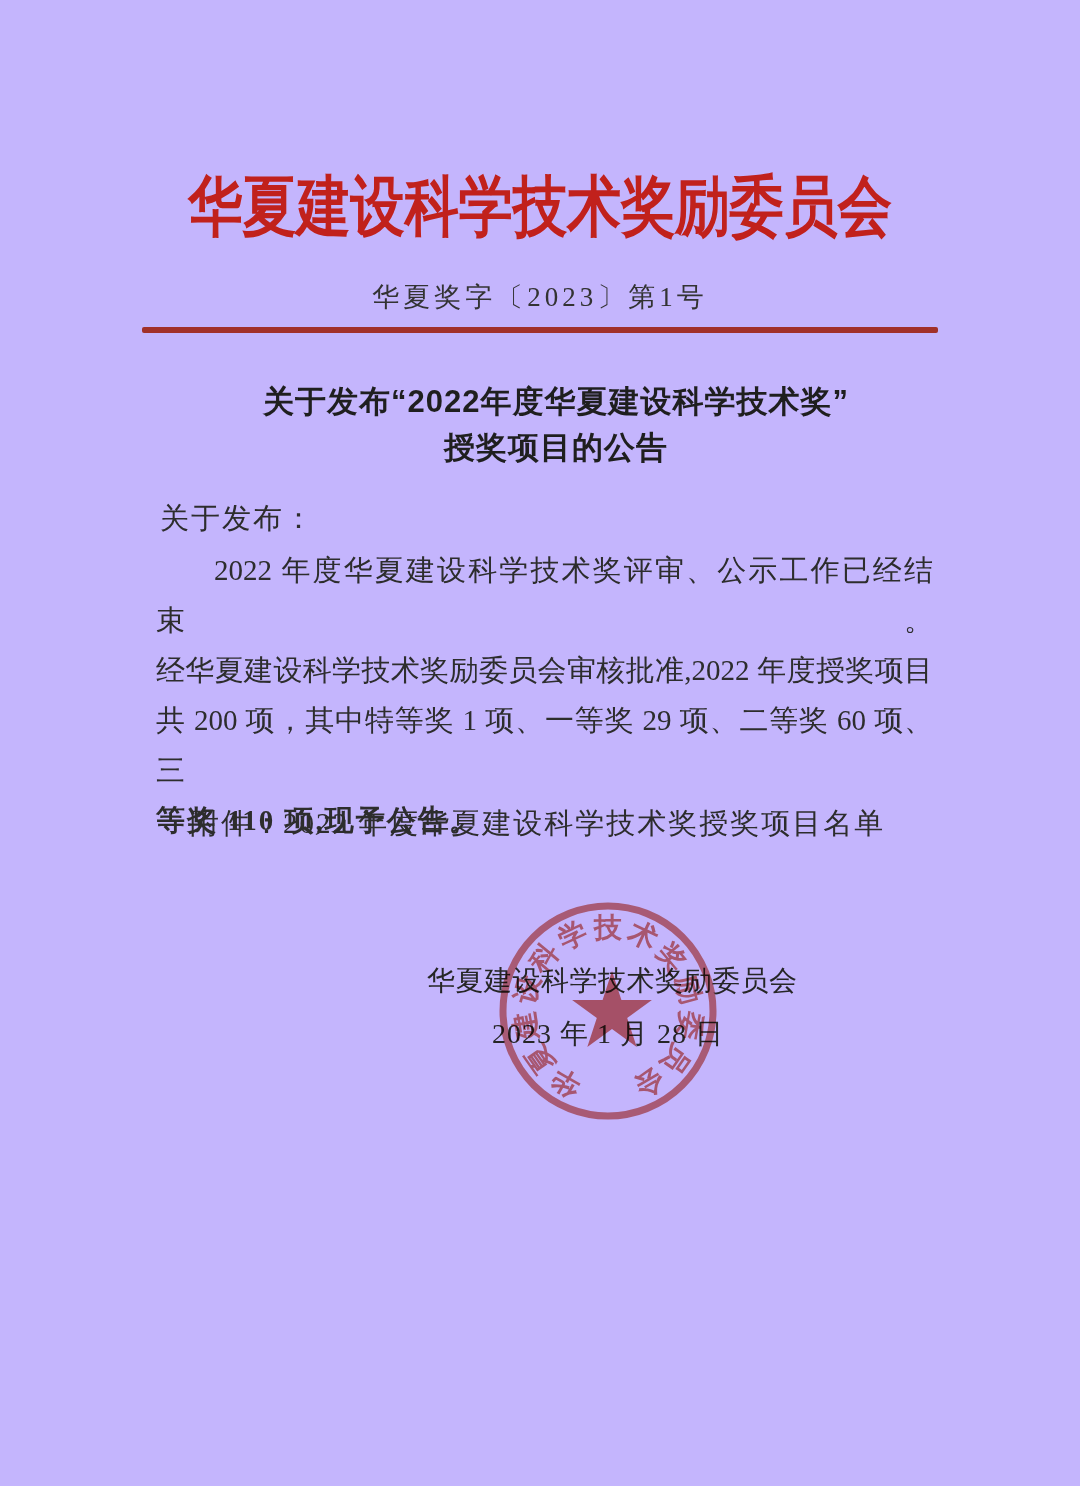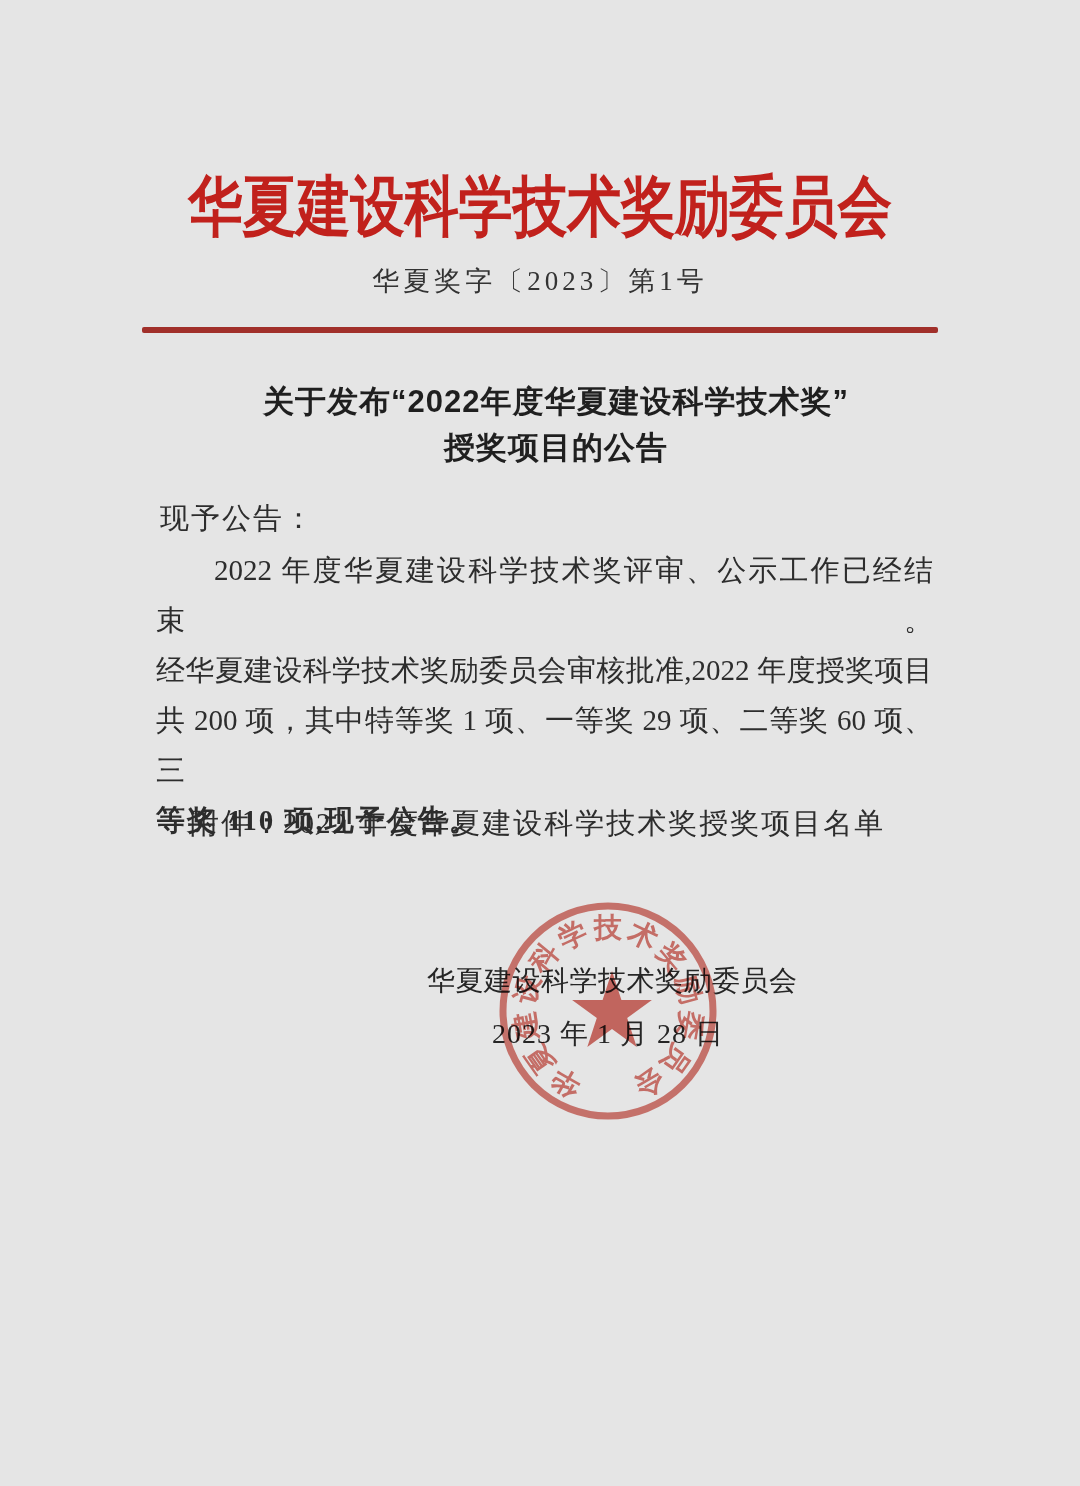--- a/index.html
+++ b/index.html
@@ -1,37 +1,37 @@
 <!DOCTYPE html>
 <html><head>
 <meta charset="utf-8">
 <style>
   html,body{margin:0;padding:0;background:#ffffff;}
   .page{
     position:relative;
     width:1080px;height:1486px;
-    background:#e5e5e5;
+    background:#c4b5fd;
     overflow:hidden;
     font-family:"Liberation Serif","DejaVu Serif",serif;
     color:#2d2d2d;
   }
   
   .org-title{
     position:absolute;top:172px;left:0;width:100%;
     text-align:center;
     font-size:66px;line-height:70px;
     font-weight:bold;
     font-family:"Liberation Serif","DejaVu Serif",serif;
     transform:scaleX(0.82);
     transform-origin:center;
     letter-spacing:0px;
     white-space:nowrap;
   }
   .doc-number{
-    position:absolute;top:264px;left:0;width:100%;
+    position:absolute;top:280px;left:0;width:100%;
     text-align:center;
     font-size:27px;line-height:34px;
     letter-spacing:4px;
     color:#333;
   }
   .red-rule{
     position:absolute;top:327px;left:142px;
     width:796px;height:6px;
     border-radius:2px;
   }
@@ -106,21 +106,21 @@
 
   <div class="doc-number">华夏奖字〔2023〕第1号</div>
 
   <div class="red-rule" style="background: rgb(161, 48, 42);"></div>
 
   <div class="notice-heading">
     <div>关于发布“2022年度华夏建设科学技术奖”</div>
     <div>授奖项目的公告</div>
   </div>
 
-  <div class="salutation">现予公告：</div>
+  <div class="salutation">关于发布：</div>
 
   <div class="body-paragraph">
     <div class="pline jline indent">2022 年度华夏建设科学技术奖评审、公示工作已经结束。</div>
     <div class="pline jline">经华夏建设科学技术奖励委员会审核批准,2022 年度授奖项目</div>
     <div class="pline jline">共 200 项，其中特等奖 1 项、一等奖 29 项、二等奖 60 项、三</div>
     <div class="pline lastline">等奖 110 项,现予公告。</div>
   </div>
 
   <div class="attachment">附件：2022 年度华夏建设科学技术奖授奖项目名单</div>
 

